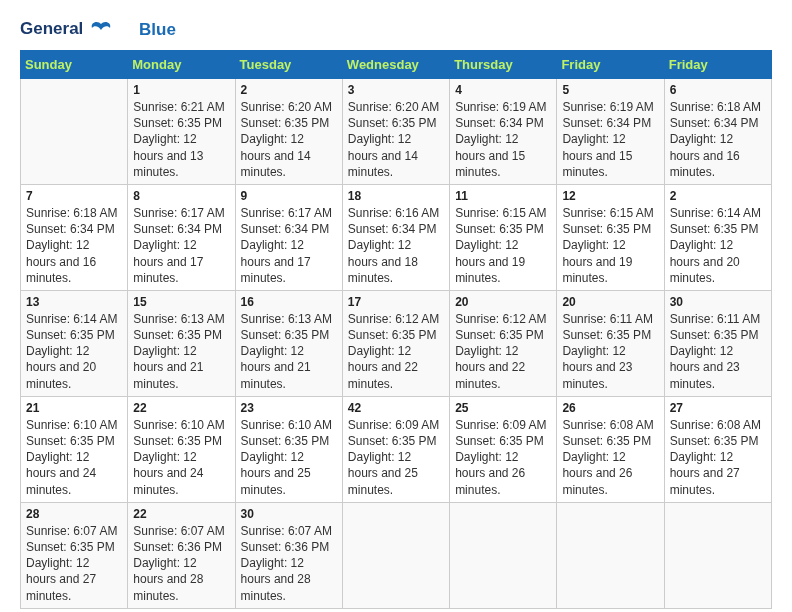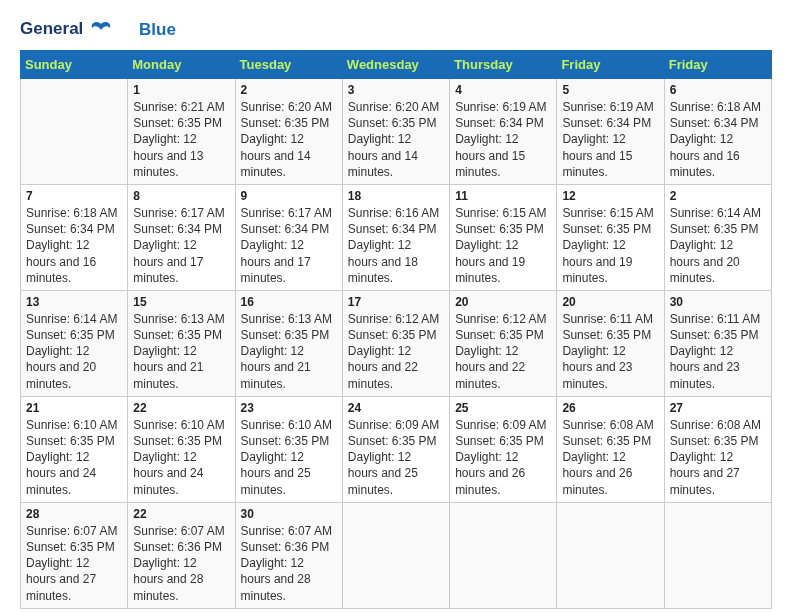--- a/index.html
+++ b/index.html
@@ -204,21 +204,21 @@
         </td>
         <td>
           <span class="day-num">22</span>
           <div class="cell-info">Sunrise: 6:10 AM<br>Sunset: 6:35 PM<br>Daylight: 12 hours and 24 minutes.</div>
         </td>
         <td>
           <span class="day-num">23</span>
           <div class="cell-info">Sunrise: 6:10 AM<br>Sunset: 6:35 PM<br>Daylight: 12 hours and 25 minutes.</div>
         </td>
         <td>
-          <span class="day-num">24</span>
+          <span class="day-num">42</span>
           <div class="cell-info">Sunrise: 6:09 AM<br>Sunset: 6:35 PM<br>Daylight: 12 hours and 25 minutes.</div>
         </td>
         <td>
           <span class="day-num">25</span>
           <div class="cell-info">Sunrise: 6:09 AM<br>Sunset: 6:35 PM<br>Daylight: 12 hours and 26 minutes.</div>
         </td>
         <td>
           <span class="day-num">26</span>
           <div class="cell-info">Sunrise: 6:08 AM<br>Sunset: 6:35 PM<br>Daylight: 12 hours and 26 minutes.</div>
         </td>

